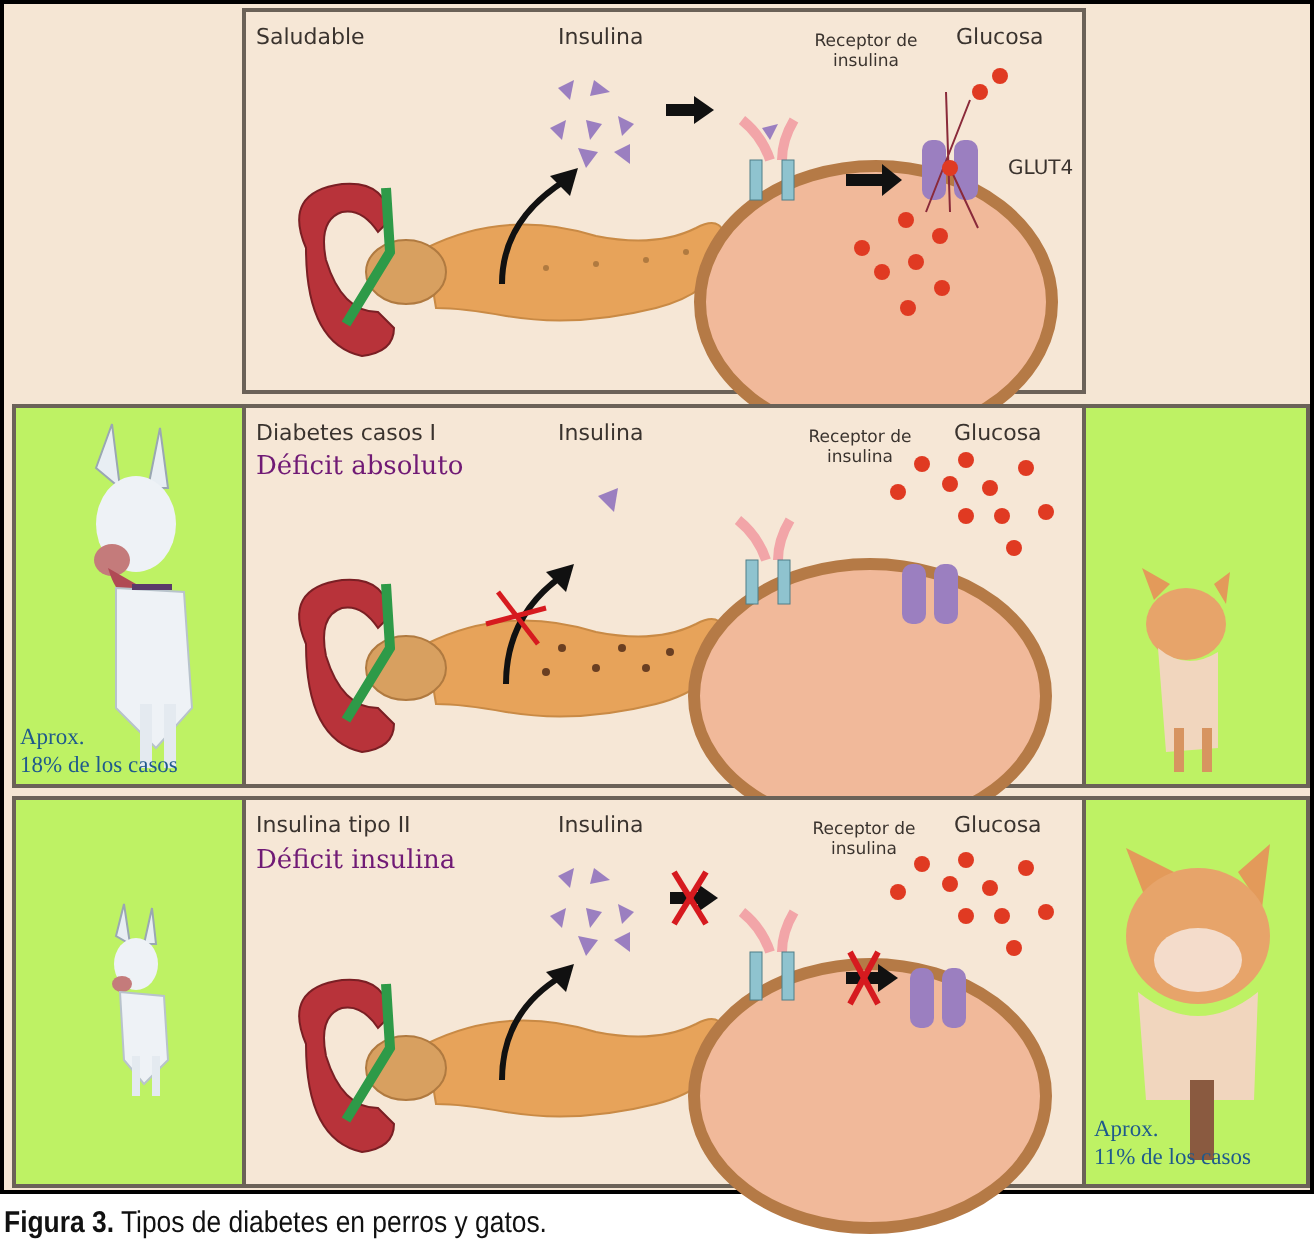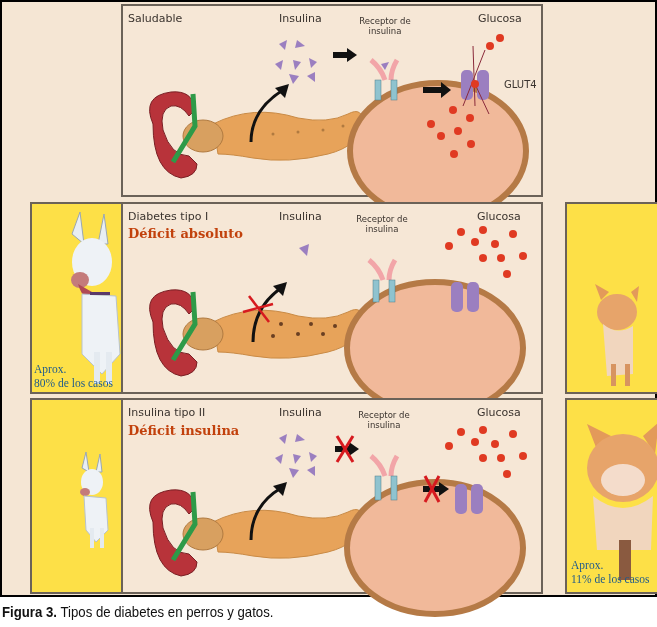--- a/index.html
+++ b/index.html
@@ -1,23 +1,23 @@
 <!DOCTYPE html>
 <html><head>
 <meta charset="utf-8">
 <style>
   *{box-sizing:border-box;margin:0;padding:0;}
   body{width:657px;height:627px;background:#ffffff;position:relative;overflow:hidden;font-family:"DejaVu Sans",sans-serif;}
   .figure{position:absolute;left:0;top:0;width:657px;height:597px;background:#000;}
   .figure-inner{position:absolute;left:2px;top:2px;width:653px;height:593px;background:#f5e6d4;}
   .panel{position:absolute;background:#f6e7d6;border:2px solid #6b6258;}
-  .cell{position:absolute;background:#fde047;border:2px solid #6b6258;margin-left:24px;}
+  .cell{position:absolute;background:#bef264;border:2px solid #6b6258;}
   .lbl{position:absolute;font-family:"DejaVu Sans",sans-serif;color:#3a332e;font-size:11px;white-space:nowrap;}
-  .lbl.small{font-size:8.5px;text-align:center;line-height:10px;}
-  .deficit{position:absolute;font-family:"DejaVu Serif",serif;font-weight:bold;color:#c2410c;font-size:13px;white-space:nowrap;text-align:right;}
+  .lbl.small{font-size:8.5px;text-align:center;line-height:10px;margin-left:48px;}
+  .deficit{position:absolute;font-family:"DejaVu Serif",serif;font-weight:normal;color:#701a75;font-size:13px;white-space:nowrap;text-align:right;}
   .pct{position:absolute;font-family:"Liberation Serif",serif;color:#1f5a8c;font-size:11.5px;line-height:14px;white-space:nowrap;}
   .caption{position:absolute;left:2px;top:603px;font-family:"Liberation Sans",sans-serif;font-size:15px;color:#111;white-space:nowrap;transform:scaleX(0.88);transform-origin:left top;}
   .caption b{font-weight:bold;}
   svg{position:absolute;overflow:visible;}
 </style>
 </head>
 <body>
 
 <div class="figure">
 <div class="figure-inner">
@@ -98,26 +98,26 @@
       <ellipse cx="60" cy="58" rx="20" ry="24" fill="#eef2f6"></ellipse>
       <ellipse cx="48" cy="76" rx="9" ry="8" fill="#c47b7b"></ellipse>
       <path d="M46,80 Q52,100 60,88" fill="#b04a55"></path>
       <path d="M50,90 L84,92 L88,150 L70,170 L50,150 Z" fill="#eef2f6" stroke="#b8c3cc"></path>
       <rect x="62" y="148" width="6" height="32" fill="#e4eaf0"></rect>
           <rect x="74" y="148" width="6" height="32" fill="#e4eaf0"></rect>
       <rect x="58" y="88" width="20" height="3" fill="#5a3a6a"></rect>
     </svg>
     <span class="pct" style="left:2px;top:158px;">
       <span>Aprox.</span><br>
-      <span>80% de los casos</span>
+      <span>18% de los casos</span>
     </span>
   </div>
 
   <div class="panel" style="left:119px;top:200px;width:422px;height:192px;">
-    <span class="lbl" style="left:5px;top:6px;">Diabetes tipo I</span>
+    <span class="lbl" style="left:5px;top:6px;">Diabetes casos I</span>
     <span class="deficit" style="left:5px;top:22px;">Déficit absoluto</span>
     <span class="lbl" style="left:156px;top:6px;">Insulina</span>
     <span class="lbl small" style="left:224px;top:10px;width:70px;">
       <span>Receptor de</span><br>
       <span>insulina</span>
     </span>
     <span class="lbl" style="left:354px;top:6px;">Glucosa</span>
     <span class="lbl" style="left:355px;top:120px;font-size:10px;">GLUT4</span>
 
     <svg width="420" height="190" style="left:0;top:0;">

